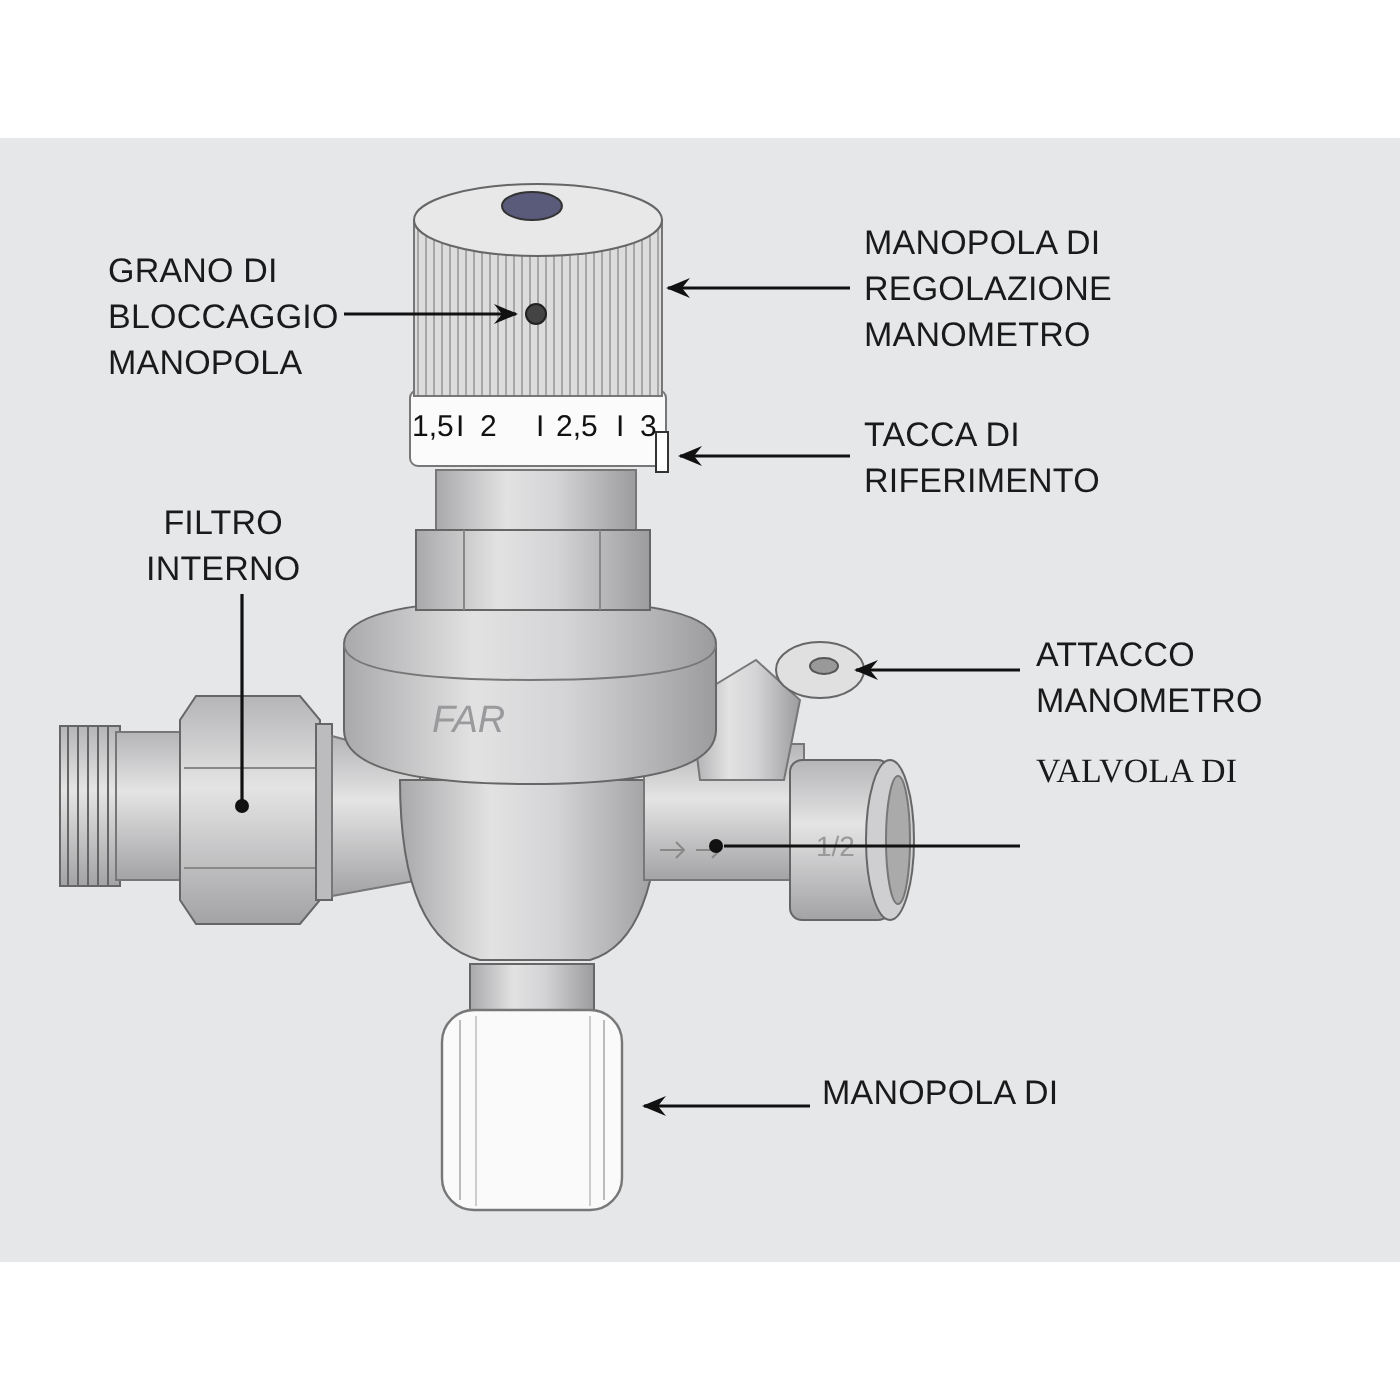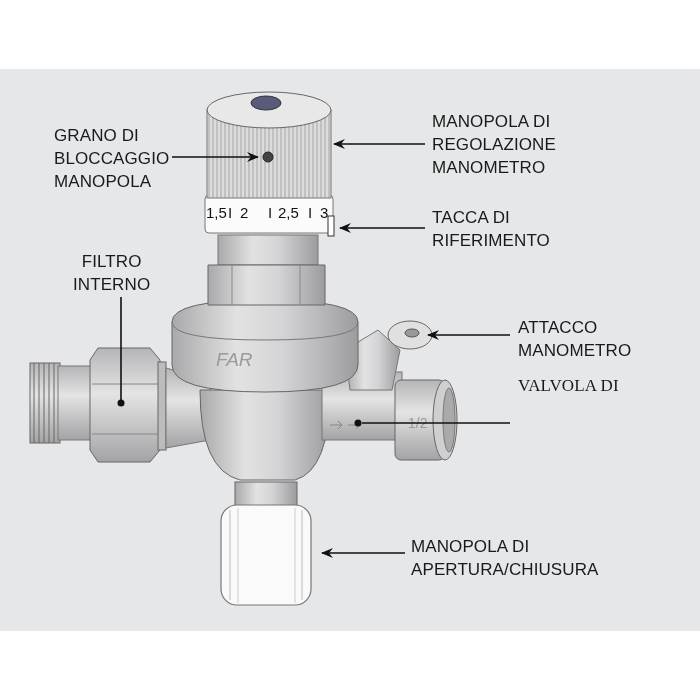--- a/index.html
+++ b/index.html
@@ -146,14 +146,13 @@
   <div>ATTACCO</div>
   <div>MANOMETRO</div>
 </div>
 
 <div class="label" style="left:518px;top:374px;font-family:Liberation Serif, serif;">
   <div>VALVOLA DI</div>
 </div>
 
 <div class="label" style="left:411px;top:535px;">
   <div>MANOPOLA DI</div>
-  <div>APERTURA/CHIUSURA</div>
 </div>
 
 </body></html>

